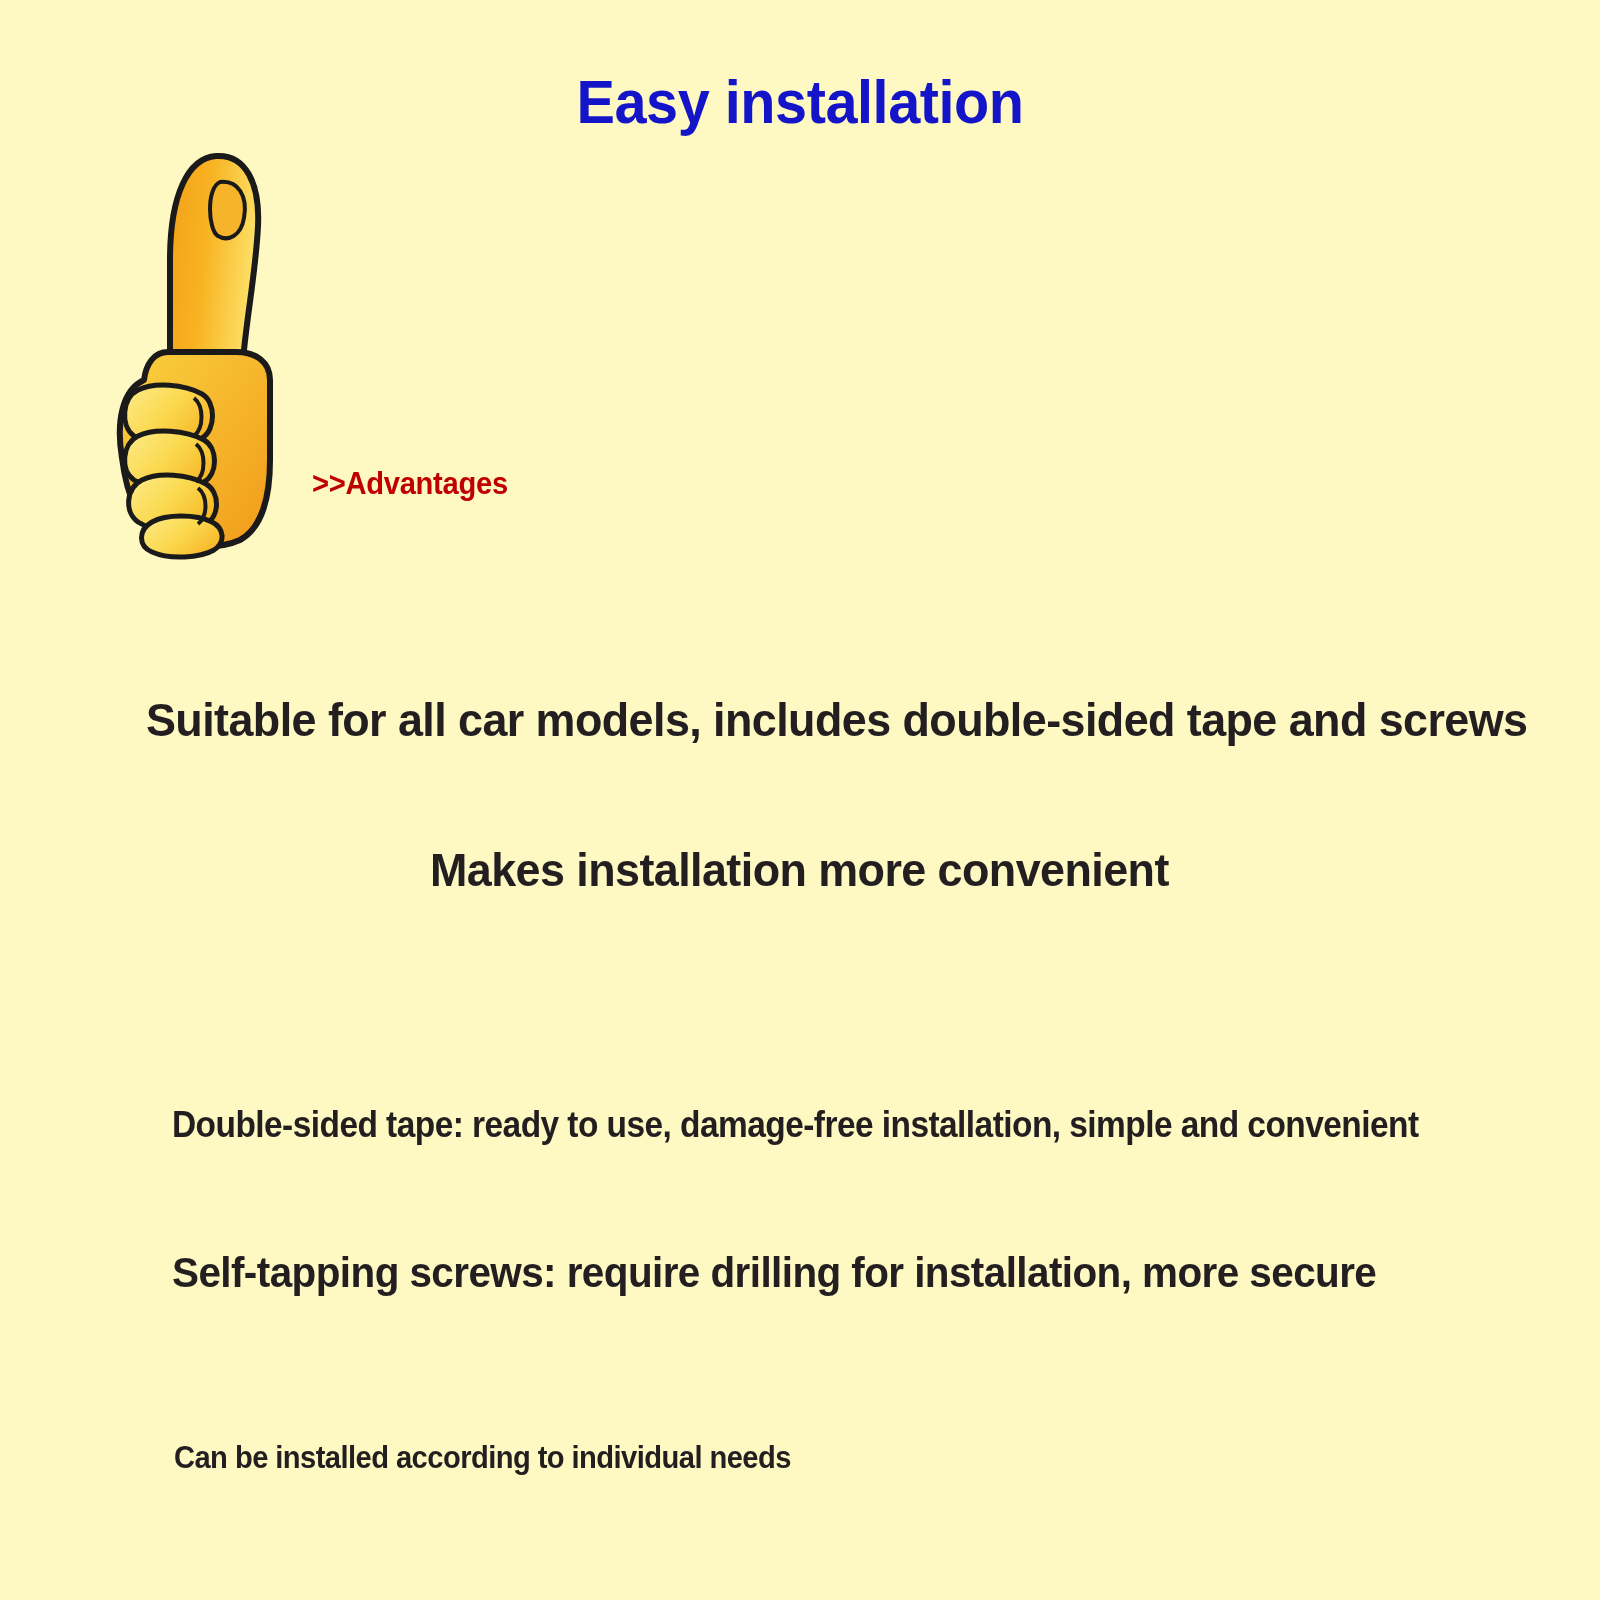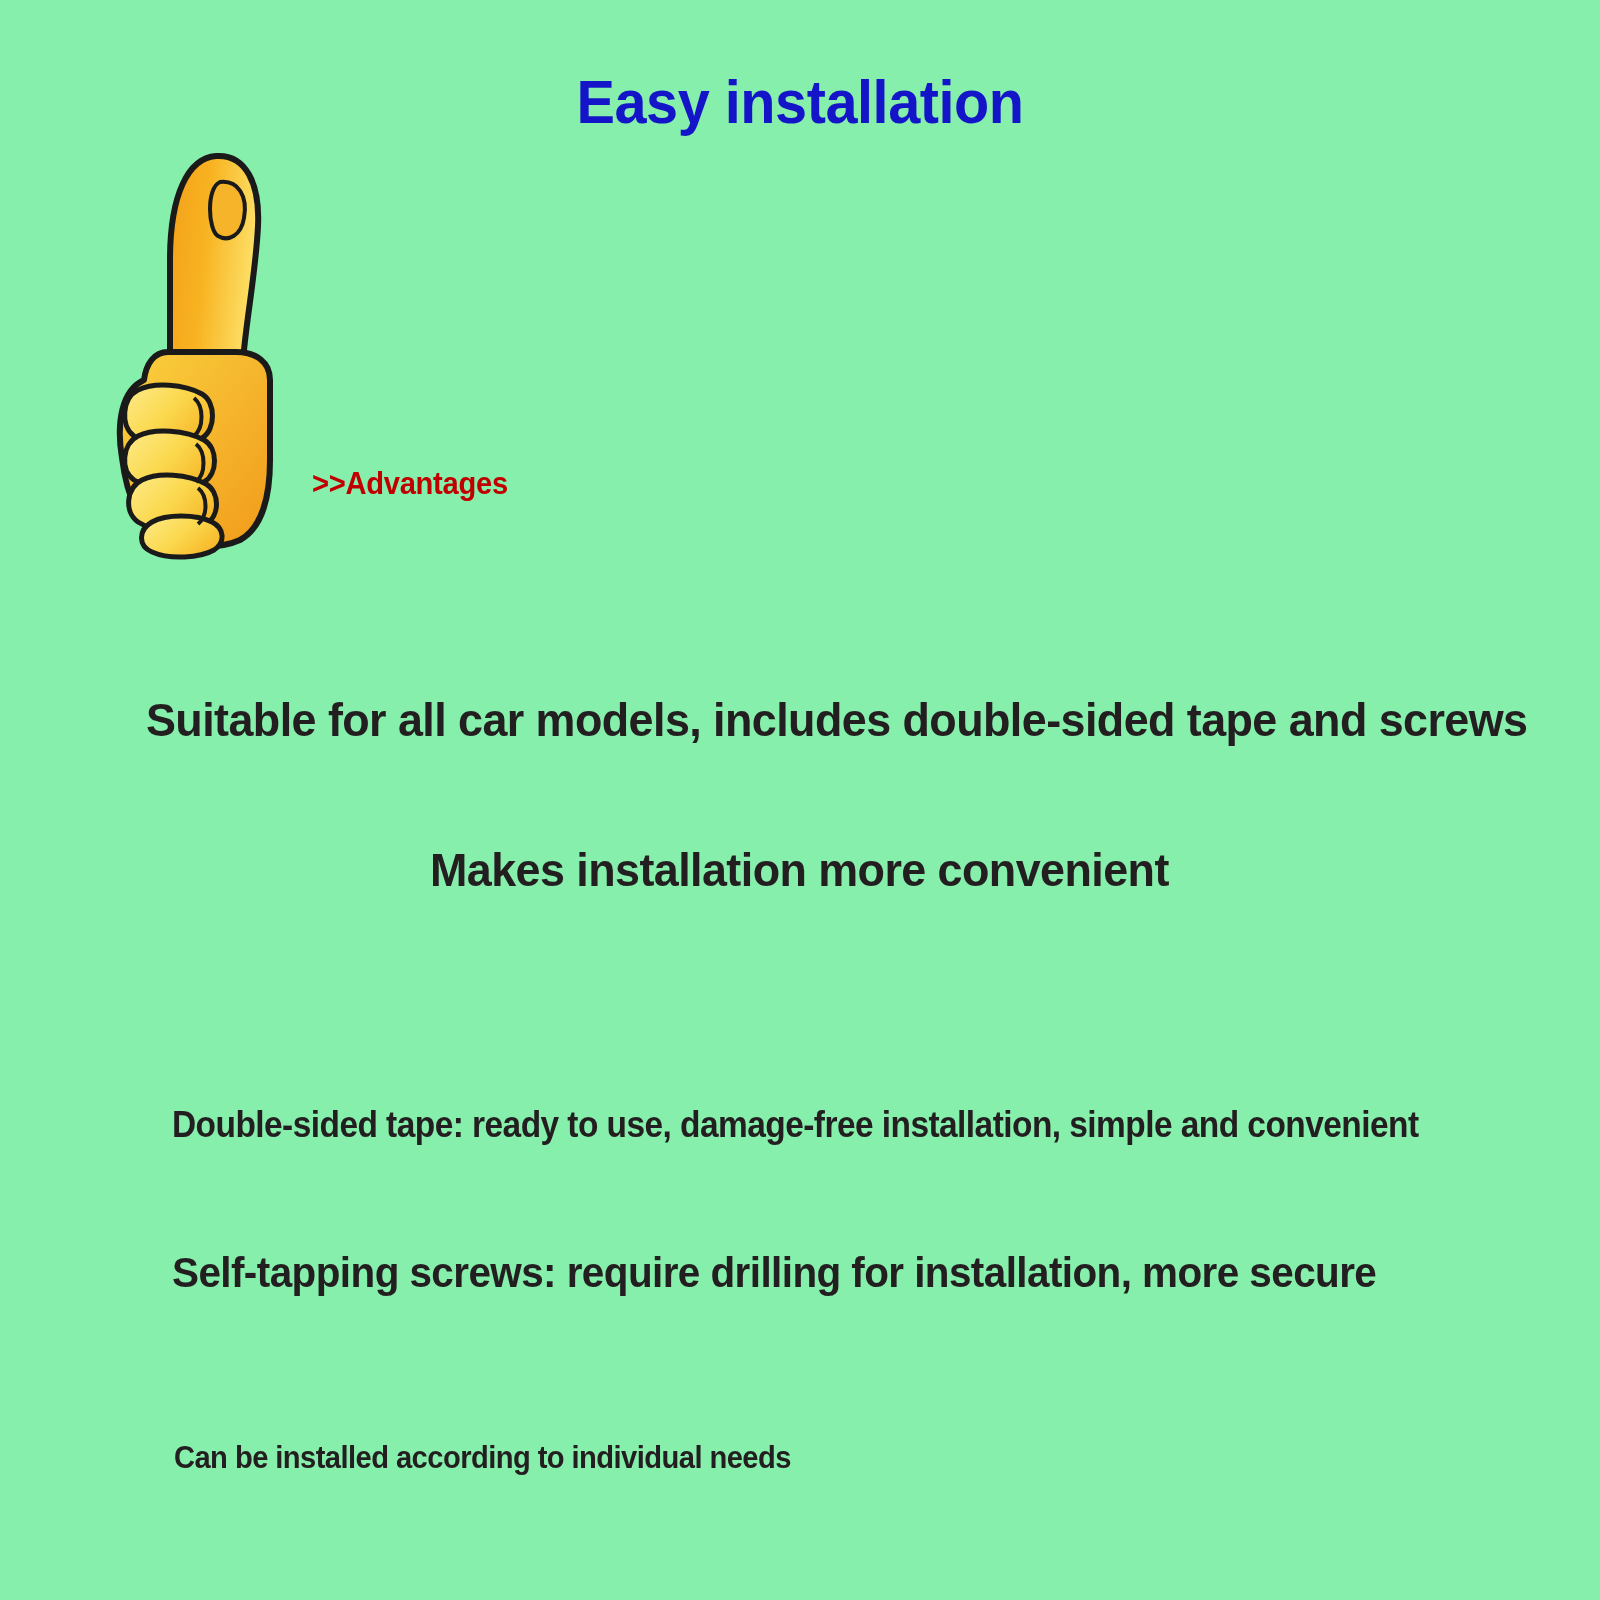--- a/index.html
+++ b/index.html
@@ -12,21 +12,21 @@
     height: 1600px;
     font-family: "Liberation Sans", sans-serif;
     color: #231f20;
     overflow: hidden;
     position: relative;
   }
   .page {
     position: relative;
     width: 1600px;
     height: 1600px;
-    background: #86efac;
+    background: #fef9c3;
   }
 
   
   .title {
     position: absolute;
     left: 0;
     top: 68px;
     width: 1600px;
     text-align: center;
     font-size: 62px;

